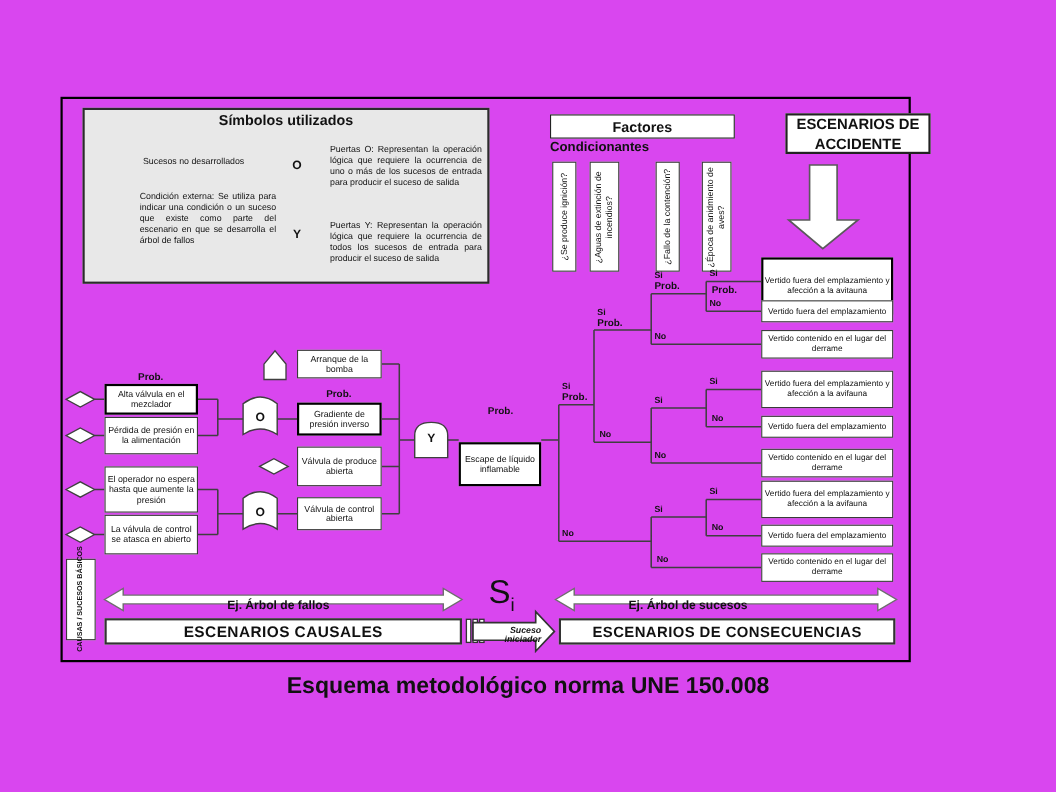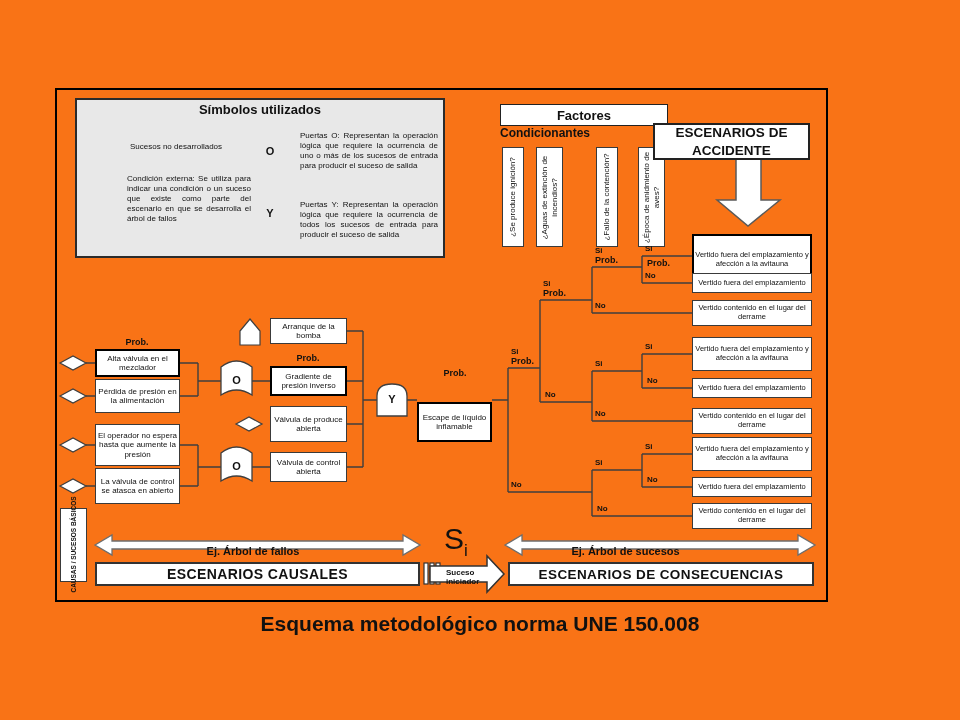--- a/index.html
+++ b/index.html
@@ -1,16 +1,16 @@
 <!DOCTYPE html>
 <html><head>
 <meta charset="utf-8">
 <style>
   html,body{margin:0;padding:0;background:#fff;}
-  #canvas{position:relative;width:960px;height:720px;background:#f97316;overflow:hidden;
+  #canvas{position:relative;width:960px;height:720px;background:#d946ef;overflow:hidden;
           font-family:"Liberation Sans",sans-serif;color:#111;}
   svg.layer{position:absolute;left:0;top:0;width:960px;height:720px;}
   .frame{position:absolute;left:55px;top:88px;width:769px;height:510px;border:2px solid #000;}
   .box{position:absolute;background:#fff;border:1px solid #3a3a3a;display:flex;
        align-items:center;justify-content:center;text-align:center;
        font-size:8px;line-height:1.18;padding:1px;box-sizing:border-box;}
   .bb{border:2px solid #000;}
   .leaf{font-size:7.5px;}
   .lbl{position:absolute;font-size:8px;font-weight:bold;white-space:nowrap;}
   .prob{position:absolute;font-size:9px;font-weight:bold;text-align:center;white-space:nowrap;}
@@ -25,22 +25,22 @@
           justify-content:center;text-align:center;font-weight:bold;box-sizing:border-box;}
   .vlabel{position:absolute;display:flex;align-items:center;justify-content:center;
           text-align:center;transform:rotate(-90deg);font-size:8px;line-height:1.2;}
   .bigband{position:absolute;background:#fff;border:2px solid #333;display:flex;align-items:center;
            justify-content:center;font-weight:bold;font-size:14px;letter-spacing:.4px;box-sizing:border-box;}
   .ejlabel{position:absolute;text-align:center;font-size:11px;font-weight:bold;margin-top:21px;}
   .pagetitle{position:absolute;left:0;top:612px;width:960px;text-align:center;
              font-size:21px;font-weight:bold;}
   .si-symbol{position:absolute;left:444px;top:522px;font-size:30px;}
   .si-symbol sub{font-size:17px;}
-  .suceso{position:absolute;left:446px;top:569px;width:46px;text-align:left;
-          font-size:8px;font-weight:bold;line-height:1.1;}
+  .suceso{position:absolute;left:446px;top:569px;width:46px;text-align:right;
+          font-size:8px;font-weight:bold;line-height:1.1;font-style:italic;}
 </style>
 </head>
 <body>
 
 <div id="canvas">
 
   <div class="frame"></div>
 
   <svg class="layer">
 
@@ -110,21 +110,21 @@
 
   <div class="box" style="left:502px;top:147px;width:22px;height:100px;"></div>
   <div class="box" style="left:536px;top:147px;width:27px;height:100px;"></div>
   <div class="box" style="left:596px;top:147px;width:22px;height:100px;"></div>
   <div class="box" style="left:638px;top:147px;width:27px;height:100px;"></div>
   <div class="vlabel" style="left:463px;top:186px;width:100px;height:22px;">¿Se produce ignición?</div>
   <div class="vlabel" style="left:499px;top:184px;width:100px;height:27px;">¿Aguas de extinción de incendios?</div>
   <div class="vlabel" style="left:557px;top:186px;width:100px;height:22px;">¿Fallo de la contención?</div>
   <div class="vlabel" style="left:601px;top:184px;width:100px;height:27px;">¿Época de anidmiento de aves?</div>
 
-  <div class="hdrbox" style="left:653px;top:103px;width:157px;height:37px;font-size:13.5px;line-height:1.3;margin-top:20px;">ESCENARIOS DE ACCIDENTE</div>
+  <div class="hdrbox" style="left:714px;top:103px;width:132px;height:37px;font-size:13.5px;line-height:1.3;">ESCENARIOS DE ACCIDENTE</div>
 
   <div class="prob" style="left:112px;top:337px;width:50px;">Prob.</div>
   <div class="box bb" style="left:95px;top:349px;width:85px;height:28px;">Alta válvula en el mezclador</div>
   <div class="box" style="left:95px;top:379px;width:85px;height:34px;">Pérdida de presión en la alimentación</div>
   <div class="box" style="left:95px;top:424px;width:85px;height:42px;">El operador no espera hasta que aumente la presión</div>
   <div class="box" style="left:95px;top:468px;width:85px;height:36px;">La válvula de control se atasca en abierto</div>
 
   <div class="gate-letter" style="left:221px;top:373px;width:31px;height:14px;">O</div>
   <div class="gate-letter" style="left:221px;top:459px;width:31px;height:14px;">O</div>
 

